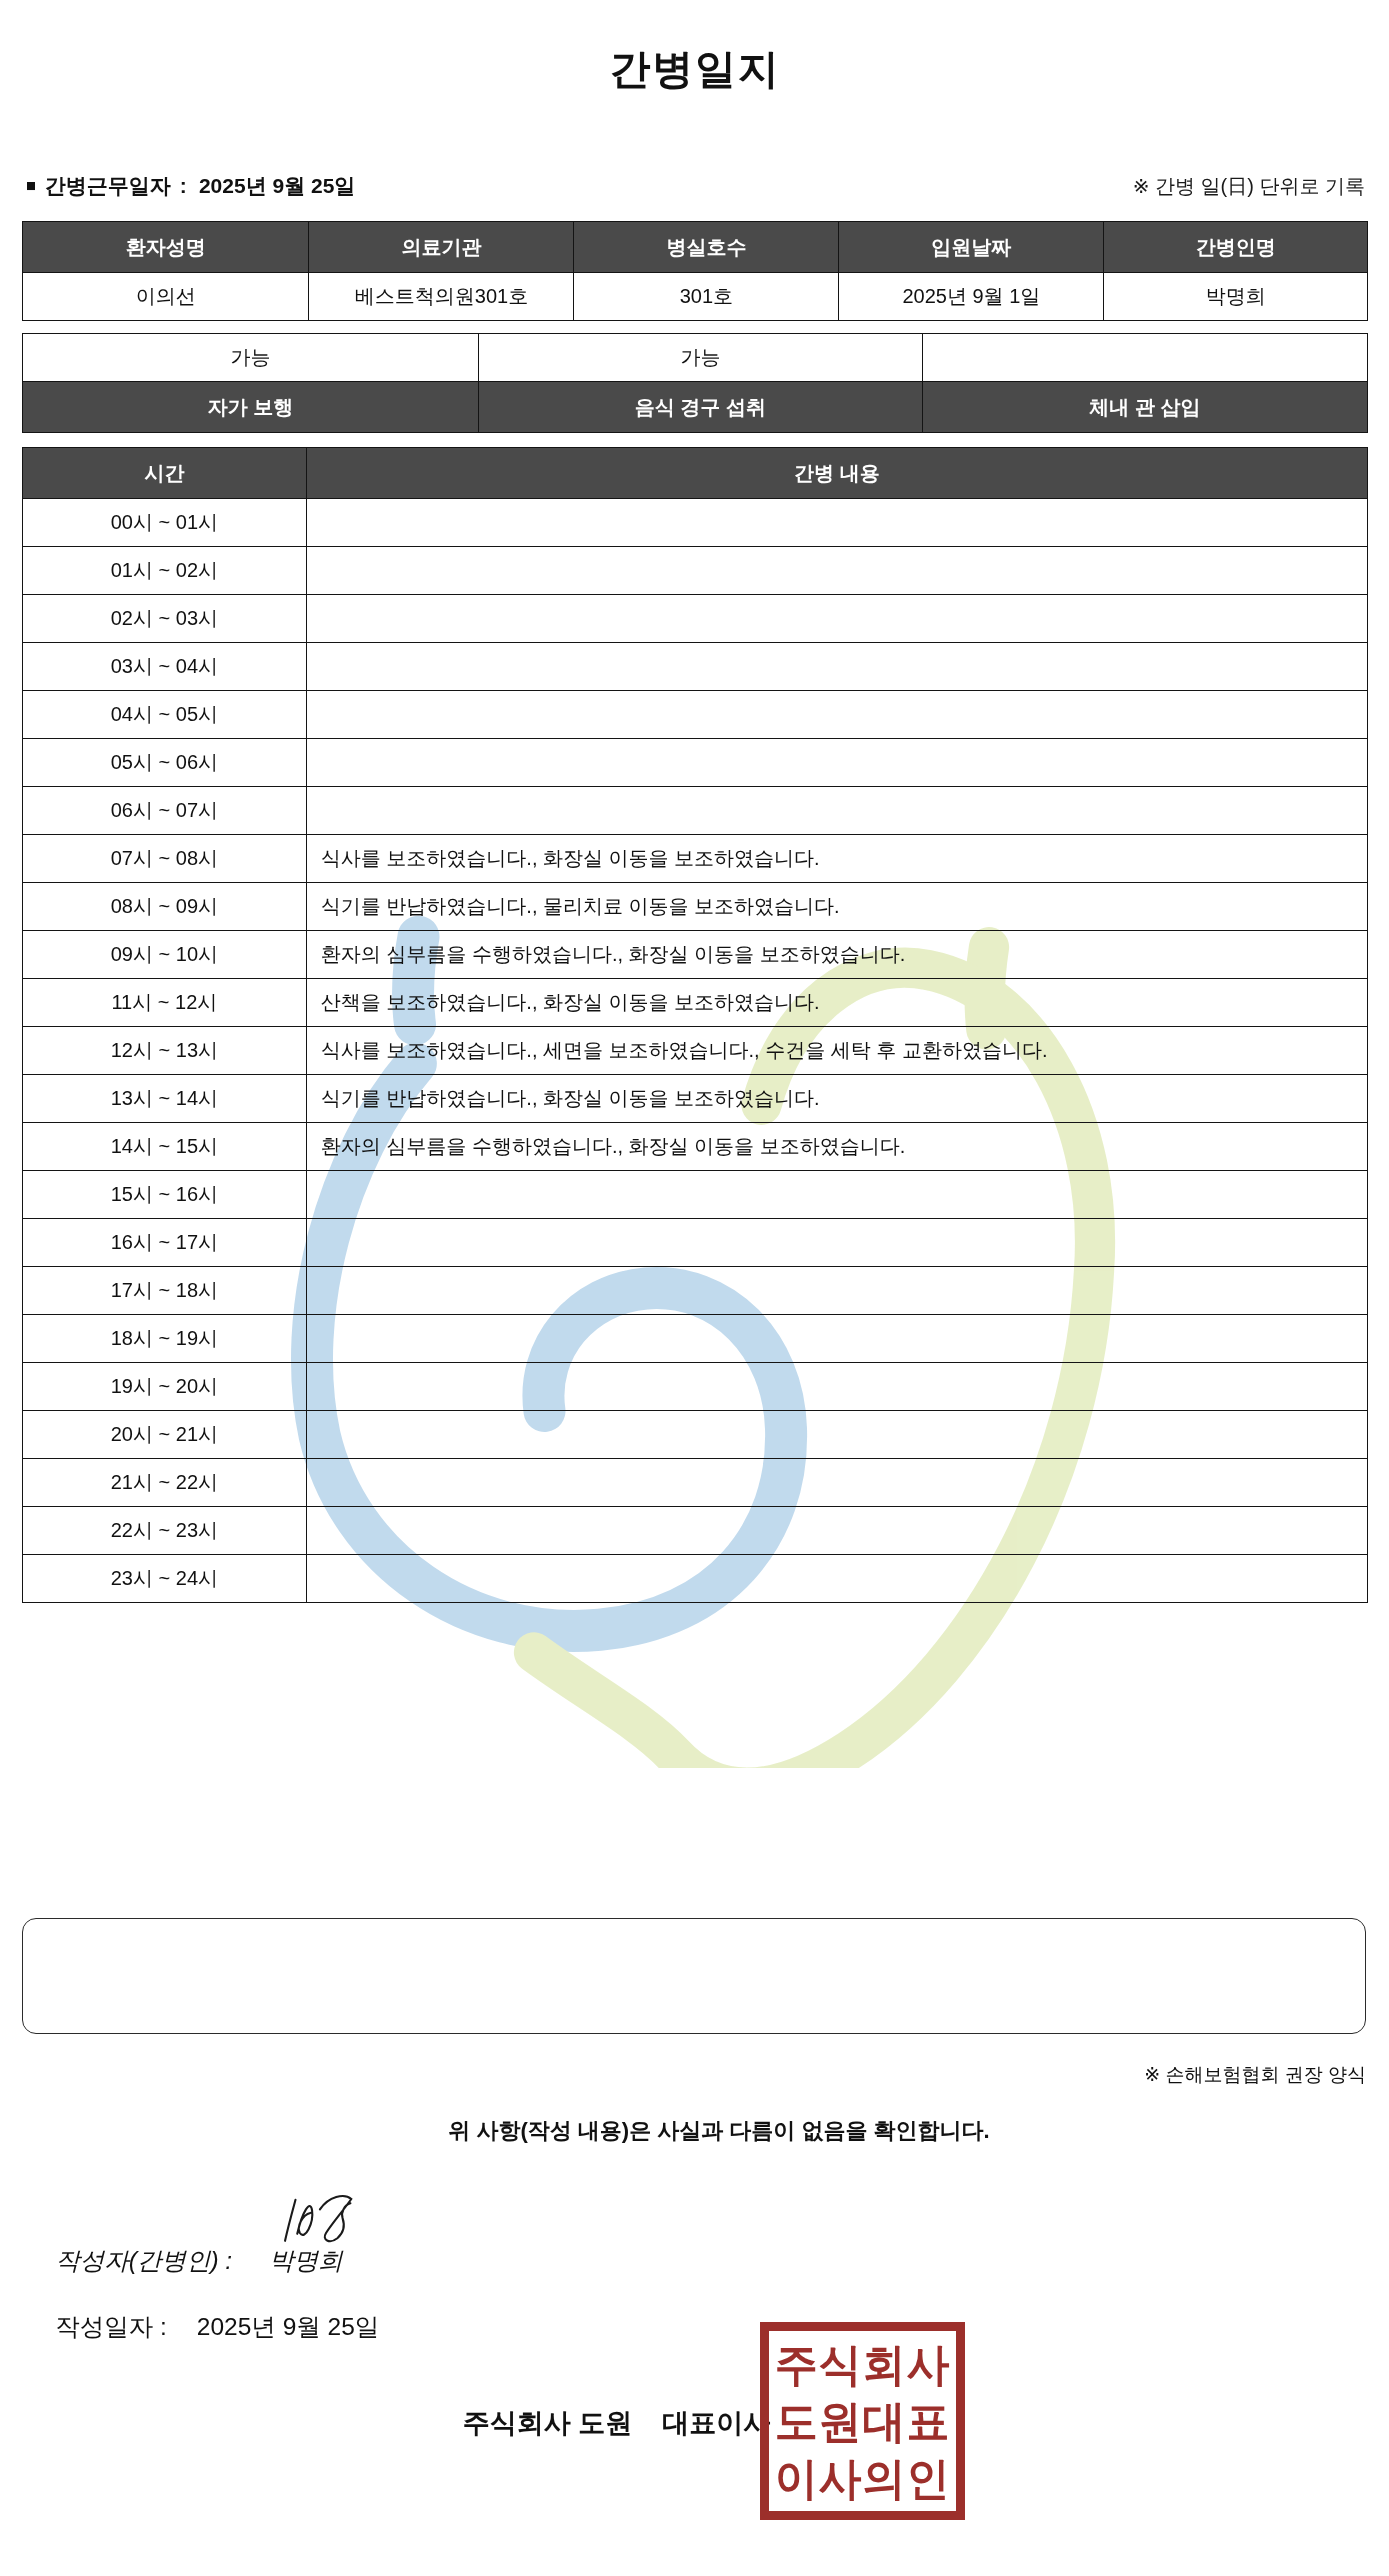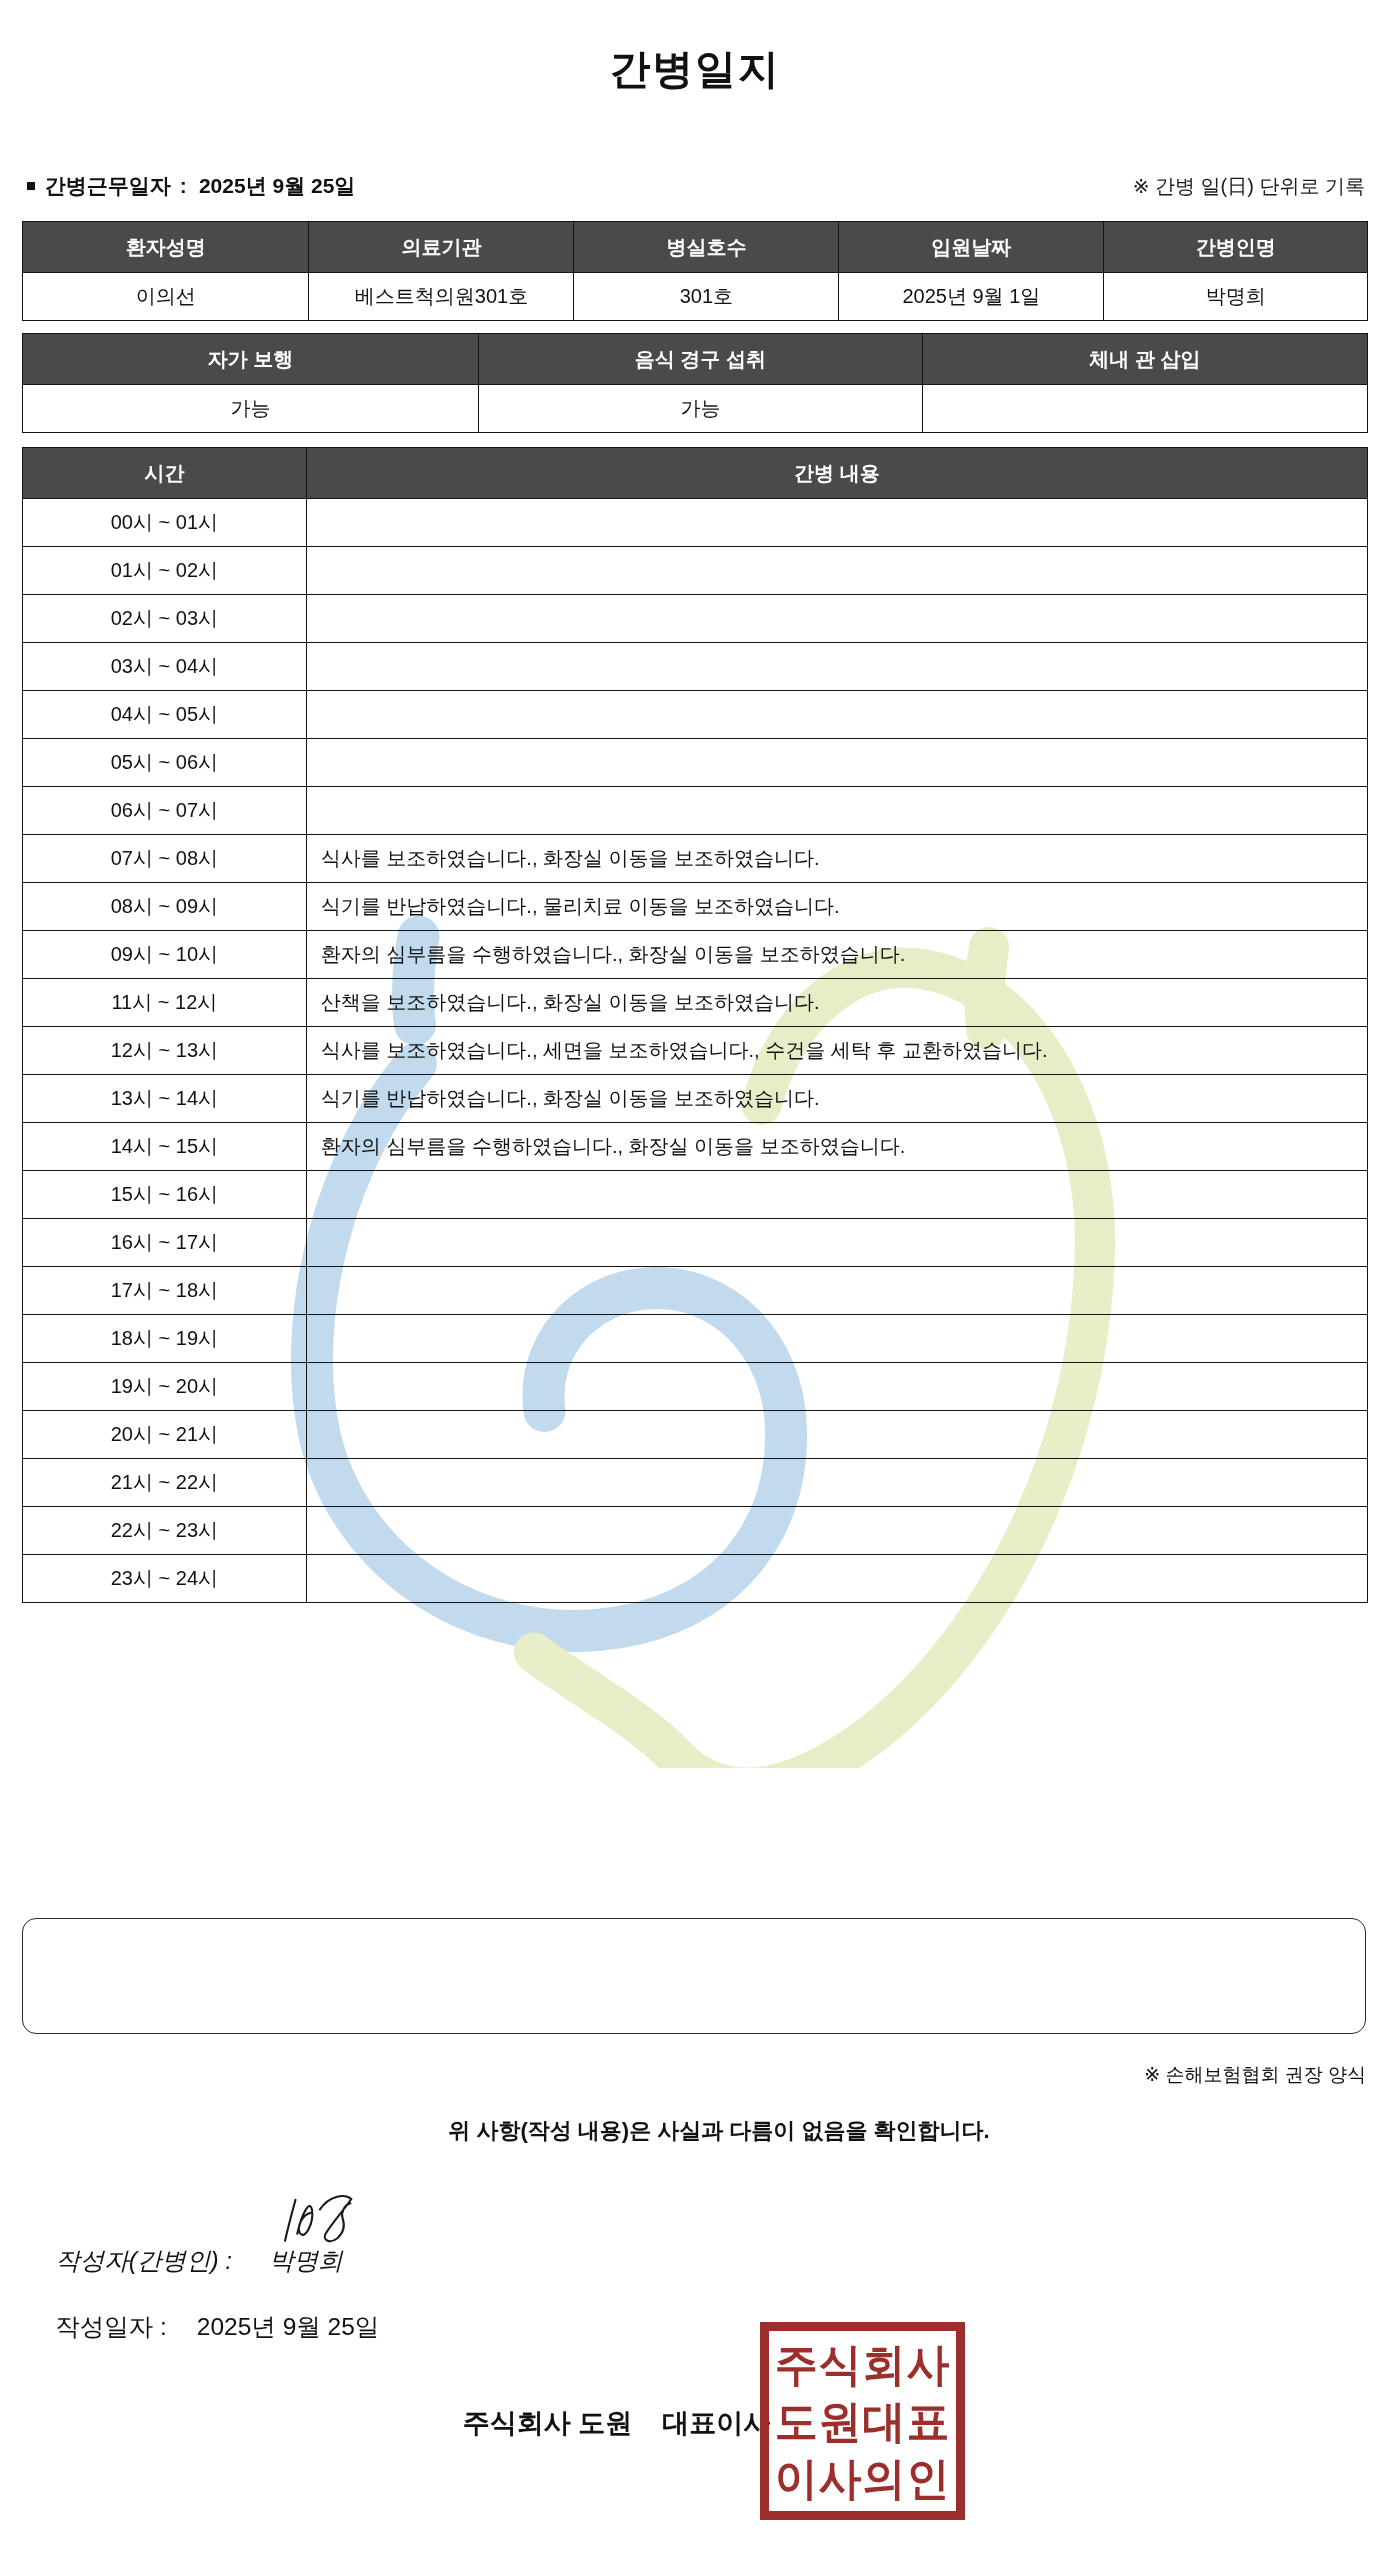--- a/index.html
+++ b/index.html
@@ -111,28 +111,28 @@
     </table>
 
   <table class="tbl status-table">
     <colgroup>
         <col style="width:33.9%">
         <col style="width:33.0%">
         <col style="width:33.1%">
       </colgroup>
     <tbody>
         <tr>
+      <td>가능</td>
+      <td>가능</td>
+      <td></td>
+    </tr>
+    <tr>
       <th>자가 보행</th>
       <th>음식 경구 섭취</th>
       <th>체내 관 삽입</th>
-    </tr>
-    <tr>
-      <td>가능</td>
-      <td>가능</td>
-      <td></td>
     </tr>
   </tbody>
     </table>
 
   <table class="tbl log-table">
     <colgroup>
         <col style="width:21.1%">
         <col style="width:78.9%">
       </colgroup>
     <thead>

